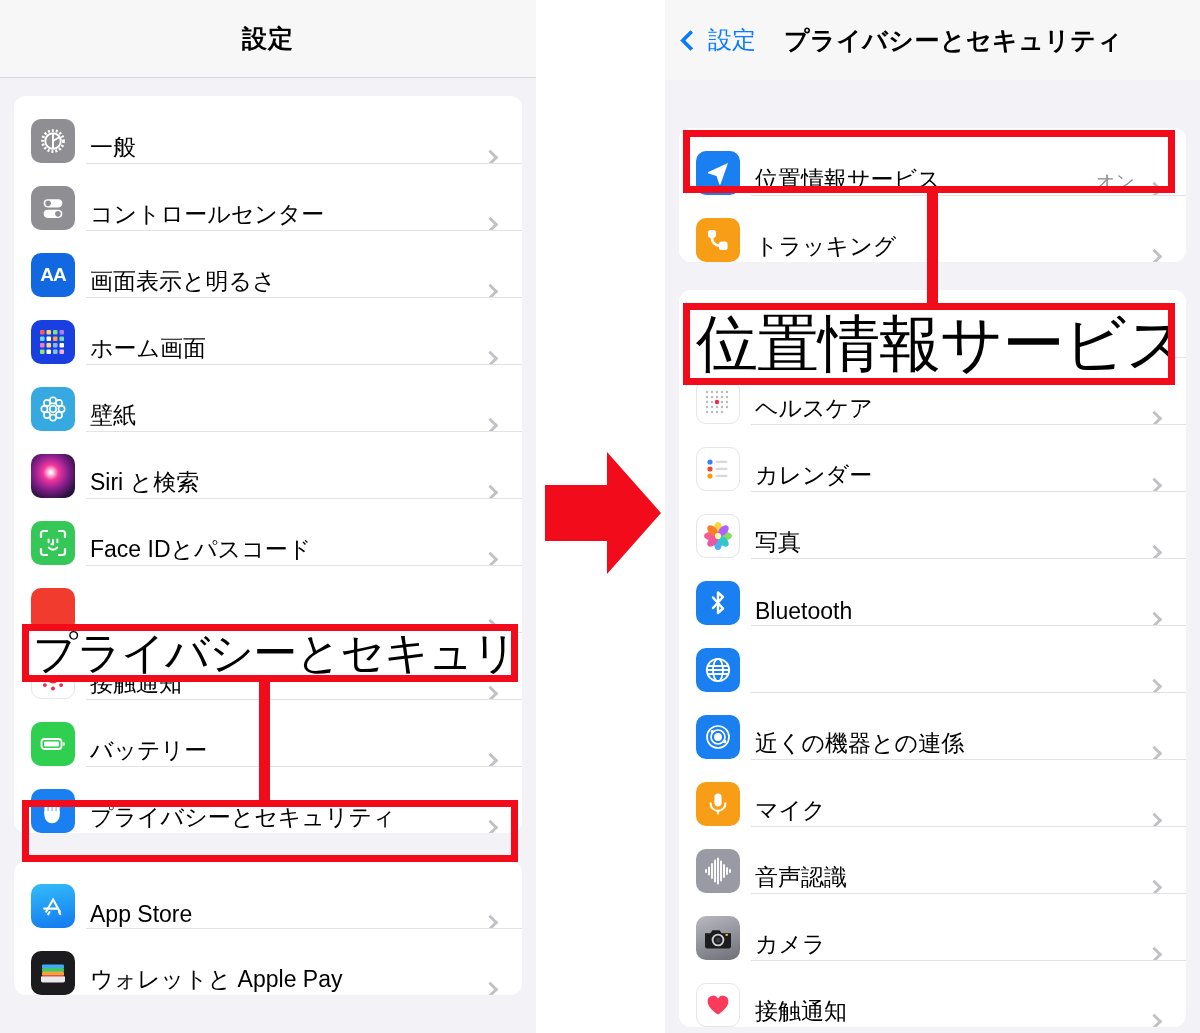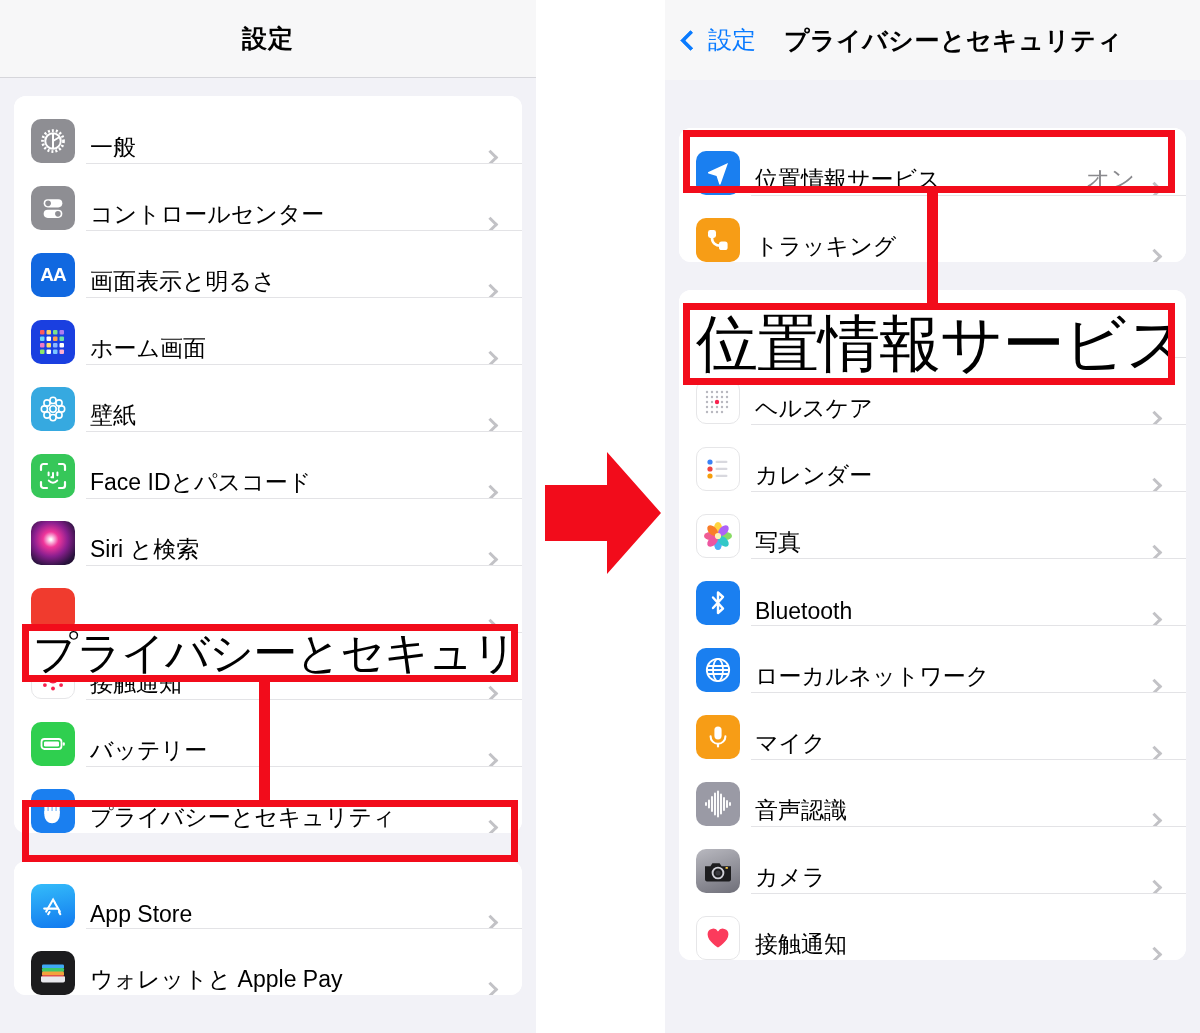--- a/index.html
+++ b/index.html
@@ -96,21 +96,21 @@
     display: flex; align-items: center; justify-content: center;
   }
   .row .icon svg { display: block; }
   .row .label {
     font-size: 23px;
     color: #000;
     white-space: nowrap;
   }
   .row .value {
     margin-left: auto;
-    font-size: 24px;
+    font-size: 19px;
     color: #8a8a8e;
     padding-right: 8px;
   }
   .row .chev {
     margin-left: auto;
     flex: none;
     width: 11px; height: 11px;
     border-top: 3px solid #c2c2c6;
     border-right: 3px solid #c2c2c6;
     transform: rotate(45deg);
@@ -274,39 +274,39 @@
             <circle cx="10" cy="22" r="3.1"></circle>
                 <circle cx="22" cy="22" r="3.1"></circle>
           </g>
             </svg>
         </span>
         <span class="label">壁紙</span>
         <span class="chev"></span>
       </div>
 
       <div class="row">
+        <span class="icon ic-siri"></span>
+        <span class="label">Siri と検索</span>
+        <span class="chev"></span>
+      </div>
+
+      <div class="row">
         <span class="icon ic-faceid">
           <svg width="30" height="30" viewBox="0 0 30 30">
               <g stroke="#fff" stroke-width="2.2" fill="none" stroke-linecap="round">
             <path d="M3 9V5.5A2.5 2.5 0 015.5 3H9"></path>
                 <path d="M21 3h3.5A2.5 2.5 0 0127 5.5V9"></path>
             <path d="M27 21v3.5a2.5 2.5 0 01-2.5 2.5H21"></path>
                 <path d="M9 27H5.5A2.5 2.5 0 013 24.5V21"></path>
             <path d="M10.6 11.4v2.8M19.4 11.4v2.8M15 12v4.2h-1.6" stroke-width="2"></path>
             <path d="M10.8 19.6c1.3 1.5 2.6 2.1 4.2 2.1s2.9-.6 4.2-2.1" stroke-width="2"></path>
           </g>
             </svg>
         </span>
         <span class="label">Face IDとパスコード</span>
-        <span class="chev"></span>
-      </div>
-
-      <div class="row">
-        <span class="icon ic-siri"></span>
-        <span class="label">Siri と検索</span>
         <span class="chev"></span>
       </div>
 
       <div class="row">
         <span class="icon ic-red"></span>
         <span class="label"></span>
         <span class="chev"></span>
       </div>
 
       <div class="row">
@@ -536,24 +536,38 @@
       <div class="row">
         <span class="icon ic-net">
           <svg width="30" height="30" viewBox="0 0 30 30">
               <g fill="none" stroke="#fff" stroke-width="1.8">
             <circle cx="15" cy="15" r="11.2"></circle>
                 <ellipse cx="15" cy="15" rx="5" ry="11.2"></ellipse>
             <path d="M4.2 11h21.6M4.2 19h21.6M3.8 15h22.4"></path>
           </g>
             </svg>
         </span>
-        <span class="label">ローカルネットワーク</span>
-        <span class="chev"></span>
-      </div>
-
+        <span class="chev"></span>
+      </div>
+
+      <div class="row">
+        <span class="icon ic-near">
+          <svg width="30" height="30" viewBox="0 0 30 30">
+              <g fill="none" stroke="#fff" stroke-width="1.7">
+            <circle cx="15" cy="15" r="11"></circle>
+                <circle cx="15" cy="15" r="7"></circle>
+                <circle cx="15" cy="15" r="3.1" fill="#fff"></circle>
+          </g>
+              <circle cx="9.4" cy="9.6" r="1.7" fill="#fff"></circle>
+              <circle cx="21.4" cy="19.4" r="1.9" fill="#fff"></circle>
+            </svg>
+        </span>
+        <span class="label">近くの機器との連係</span>
+        <span class="chev"></span>
+      </div>
 
       <div class="row">
         <span class="icon ic-mic">
           <svg width="26" height="26" viewBox="0 0 26 26">
               <g fill="#fff">
             <rect x="9.4" y="2.4" width="7.2" height="13" rx="3.6"></rect>
             <path d="M5.6 12.4a7.4 7.4 0 0014.8 0" fill="none" stroke="#fff" stroke-width="2.1" stroke-linecap="round"></path>
             <rect x="11.9" y="19" width="2.2" height="4.6" rx="1.1"></rect>
           </g>
             </svg>

